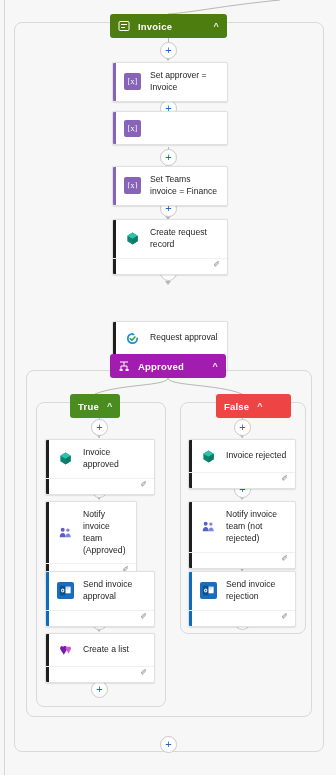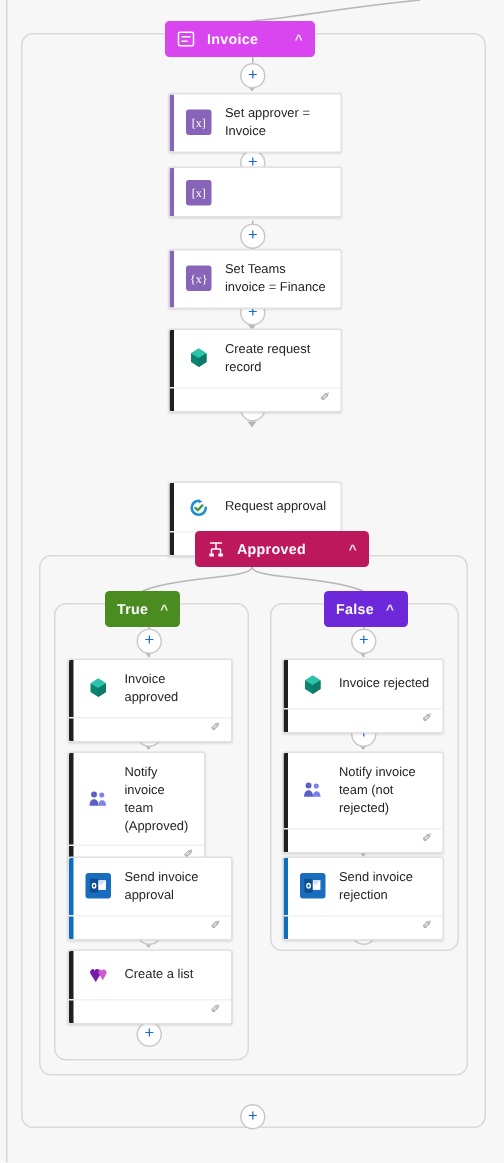--- a/index.html
+++ b/index.html
@@ -27,25 +27,25 @@
   
   .hdr{
     position:absolute;display:flex;align-items:center;
     height:24px;border-radius:3px;color:#fff;
     font-size:9.5px;font-weight:bold;letter-spacing:.2px;
     padding:0 8px;box-sizing:border-box;z-index:6;
   }
   .hdr .h-ico{width:12px;height:12px;margin-right:8px;flex:0 0 auto;display:block;}
   .hdr .h-label{flex:1 1 auto;}
   .hdr .h-chev{font-size:9px;opacity:.85;margin-left:6px;}
-  #hdr-invoice{left:110px;top:14px;width:100px;background:#d946ef;}
+  #hdr-invoice{left:110px;top:14px;width:117px;background:#4d7c0f;}
   #hdr-invoice .h-label{padding-left:0;}
-  #hdr-approved{left:110px;top:354px;width:116px;background:#be185d;margin-left:20px;}
+  #hdr-approved{left:110px;top:354px;width:116px;background:#a21caf;}
   #hdr-true{left:70px;top:394px;width:50px;background:#4a8c1f;}
-  #hdr-false{left:216px;top:394px;width:56px;background:#6d28d9;}
+  #hdr-false{left:216px;top:394px;width:75px;background:#ef4444;}
   #hdr-true .h-label,#hdr-false .h-label{flex:0 0 auto;}
   #hdr-true .h-chev,#hdr-false .h-chev{margin-left:8px;}
 
   
   .card{
     position:absolute;background:#fff;border:1px solid #e1e1e1;
     border-radius:2px;box-sizing:border-box;overflow:hidden;
     box-shadow:0 .6px 1.4px rgba(0,0,0,.10);z-index:5;
   }
   .card .bar{position:absolute;left:0;top:0;bottom:0;width:3px;}

